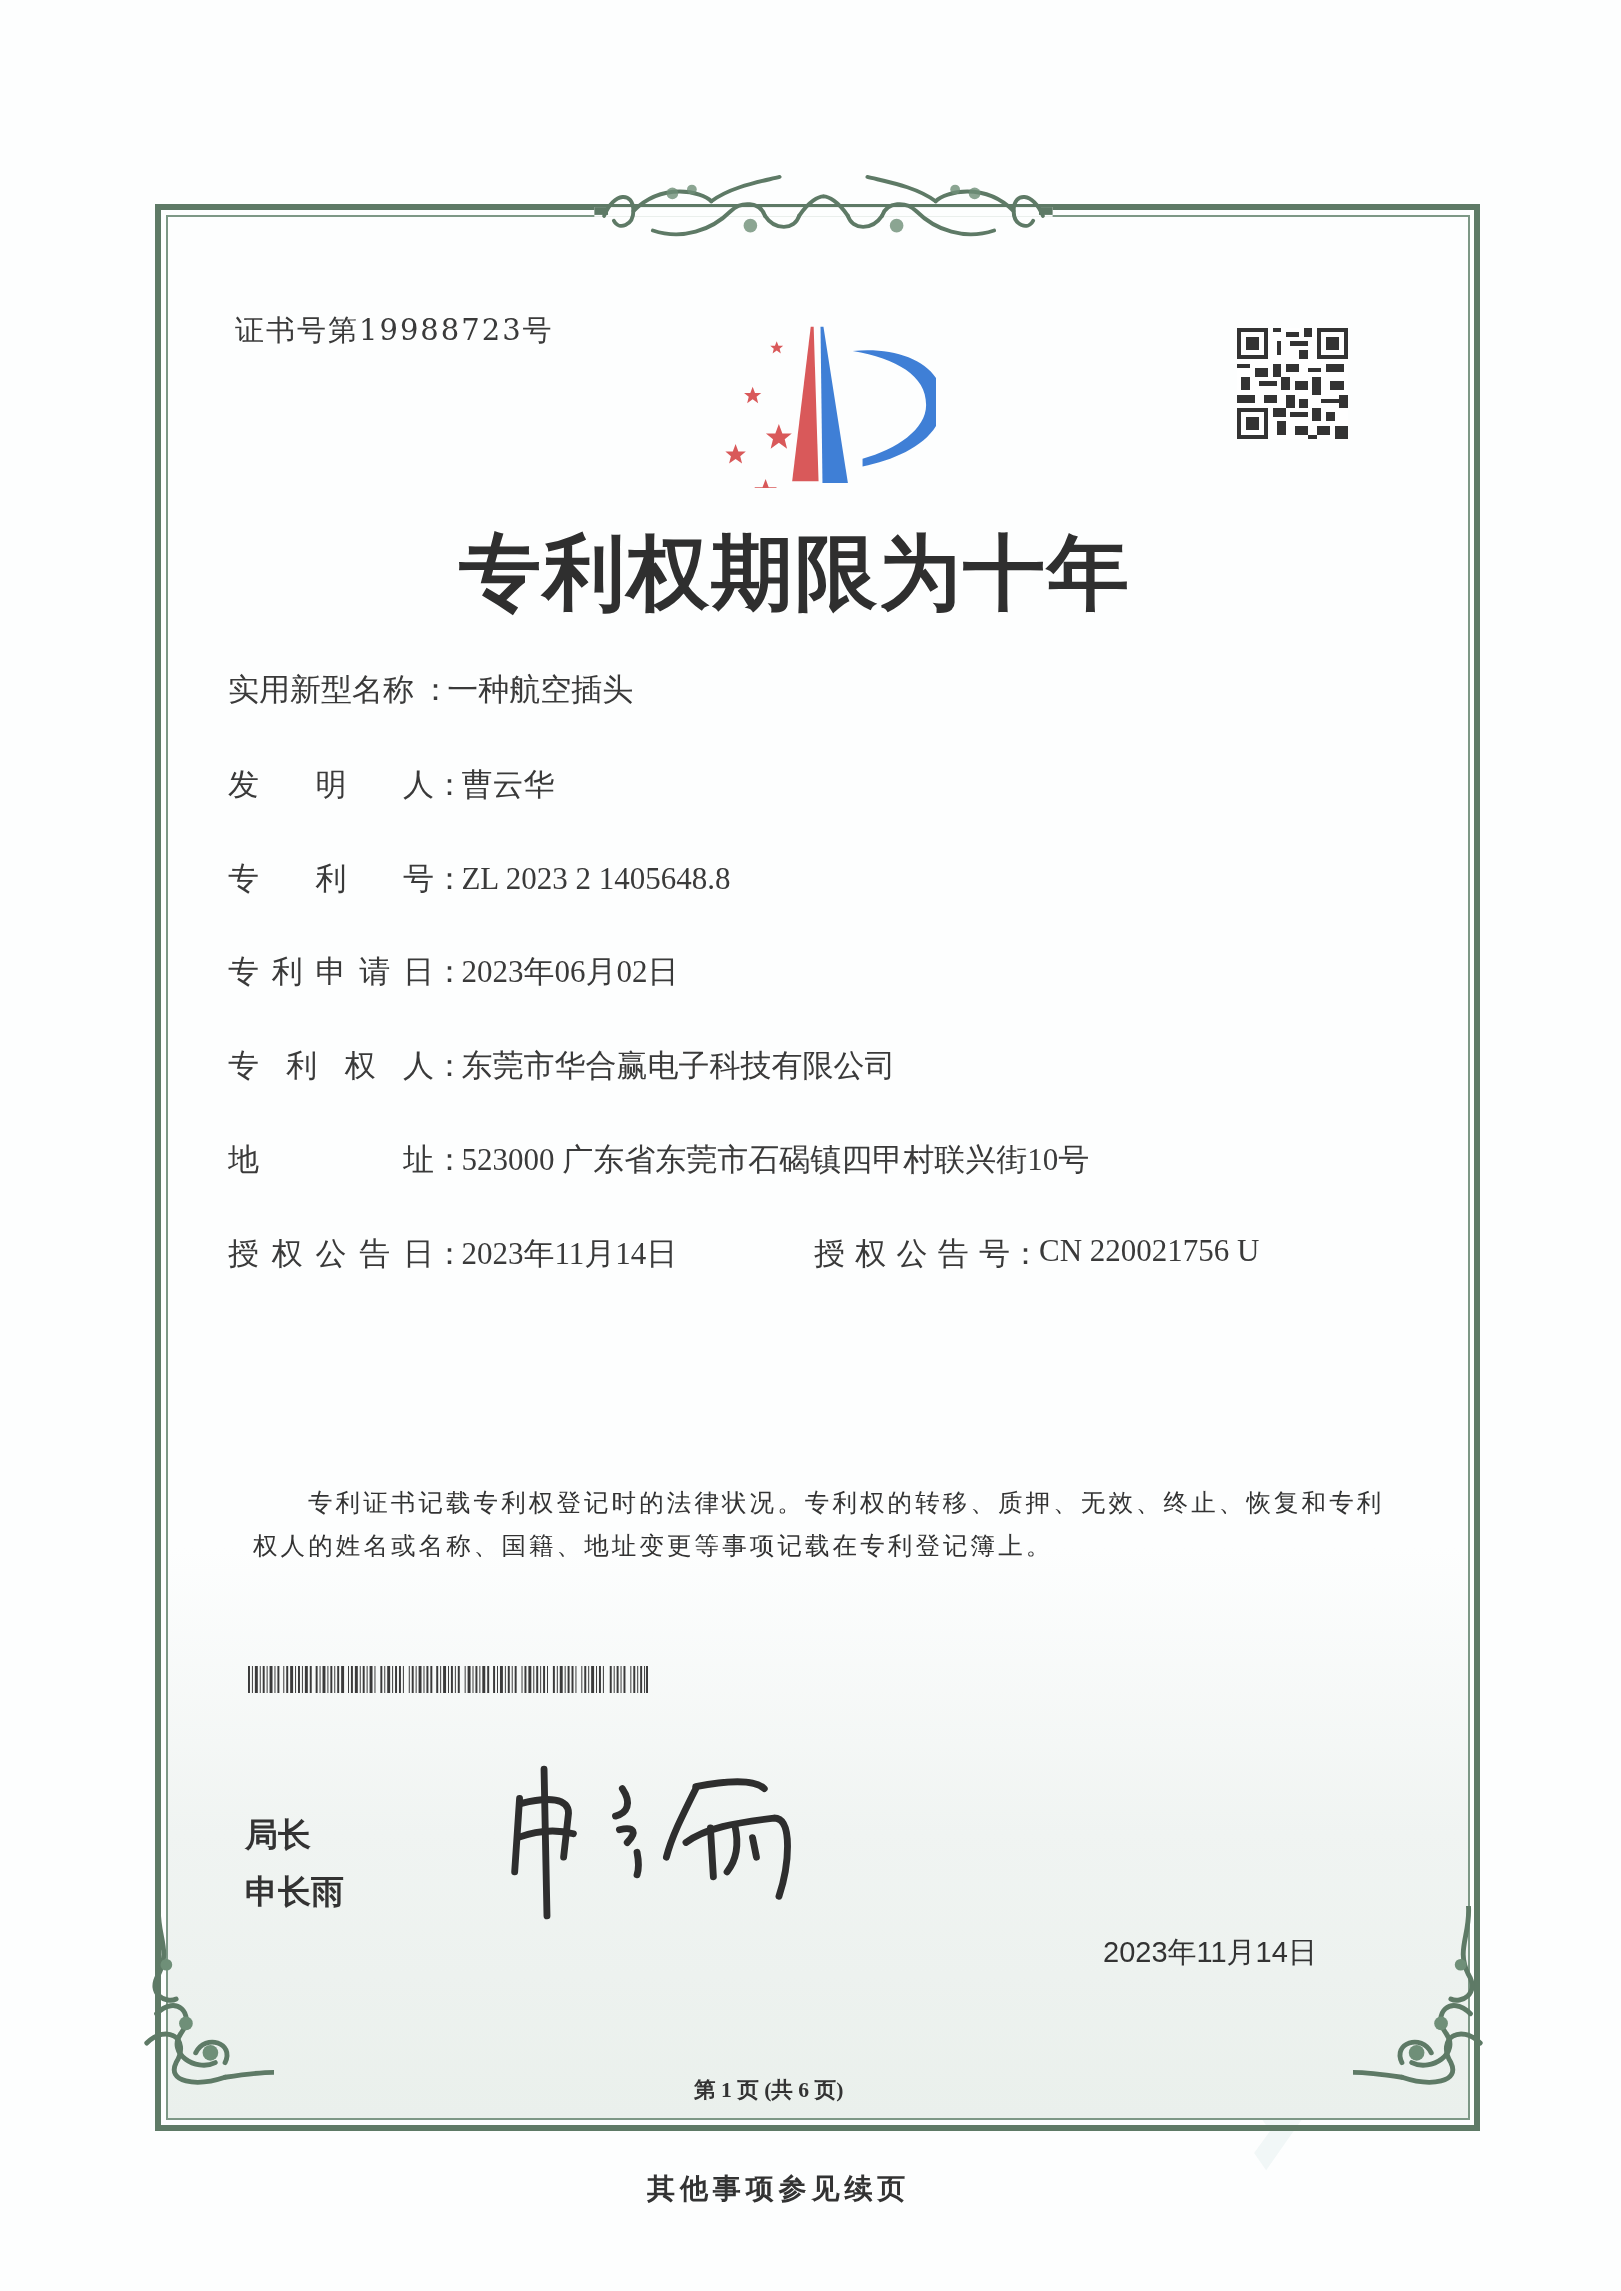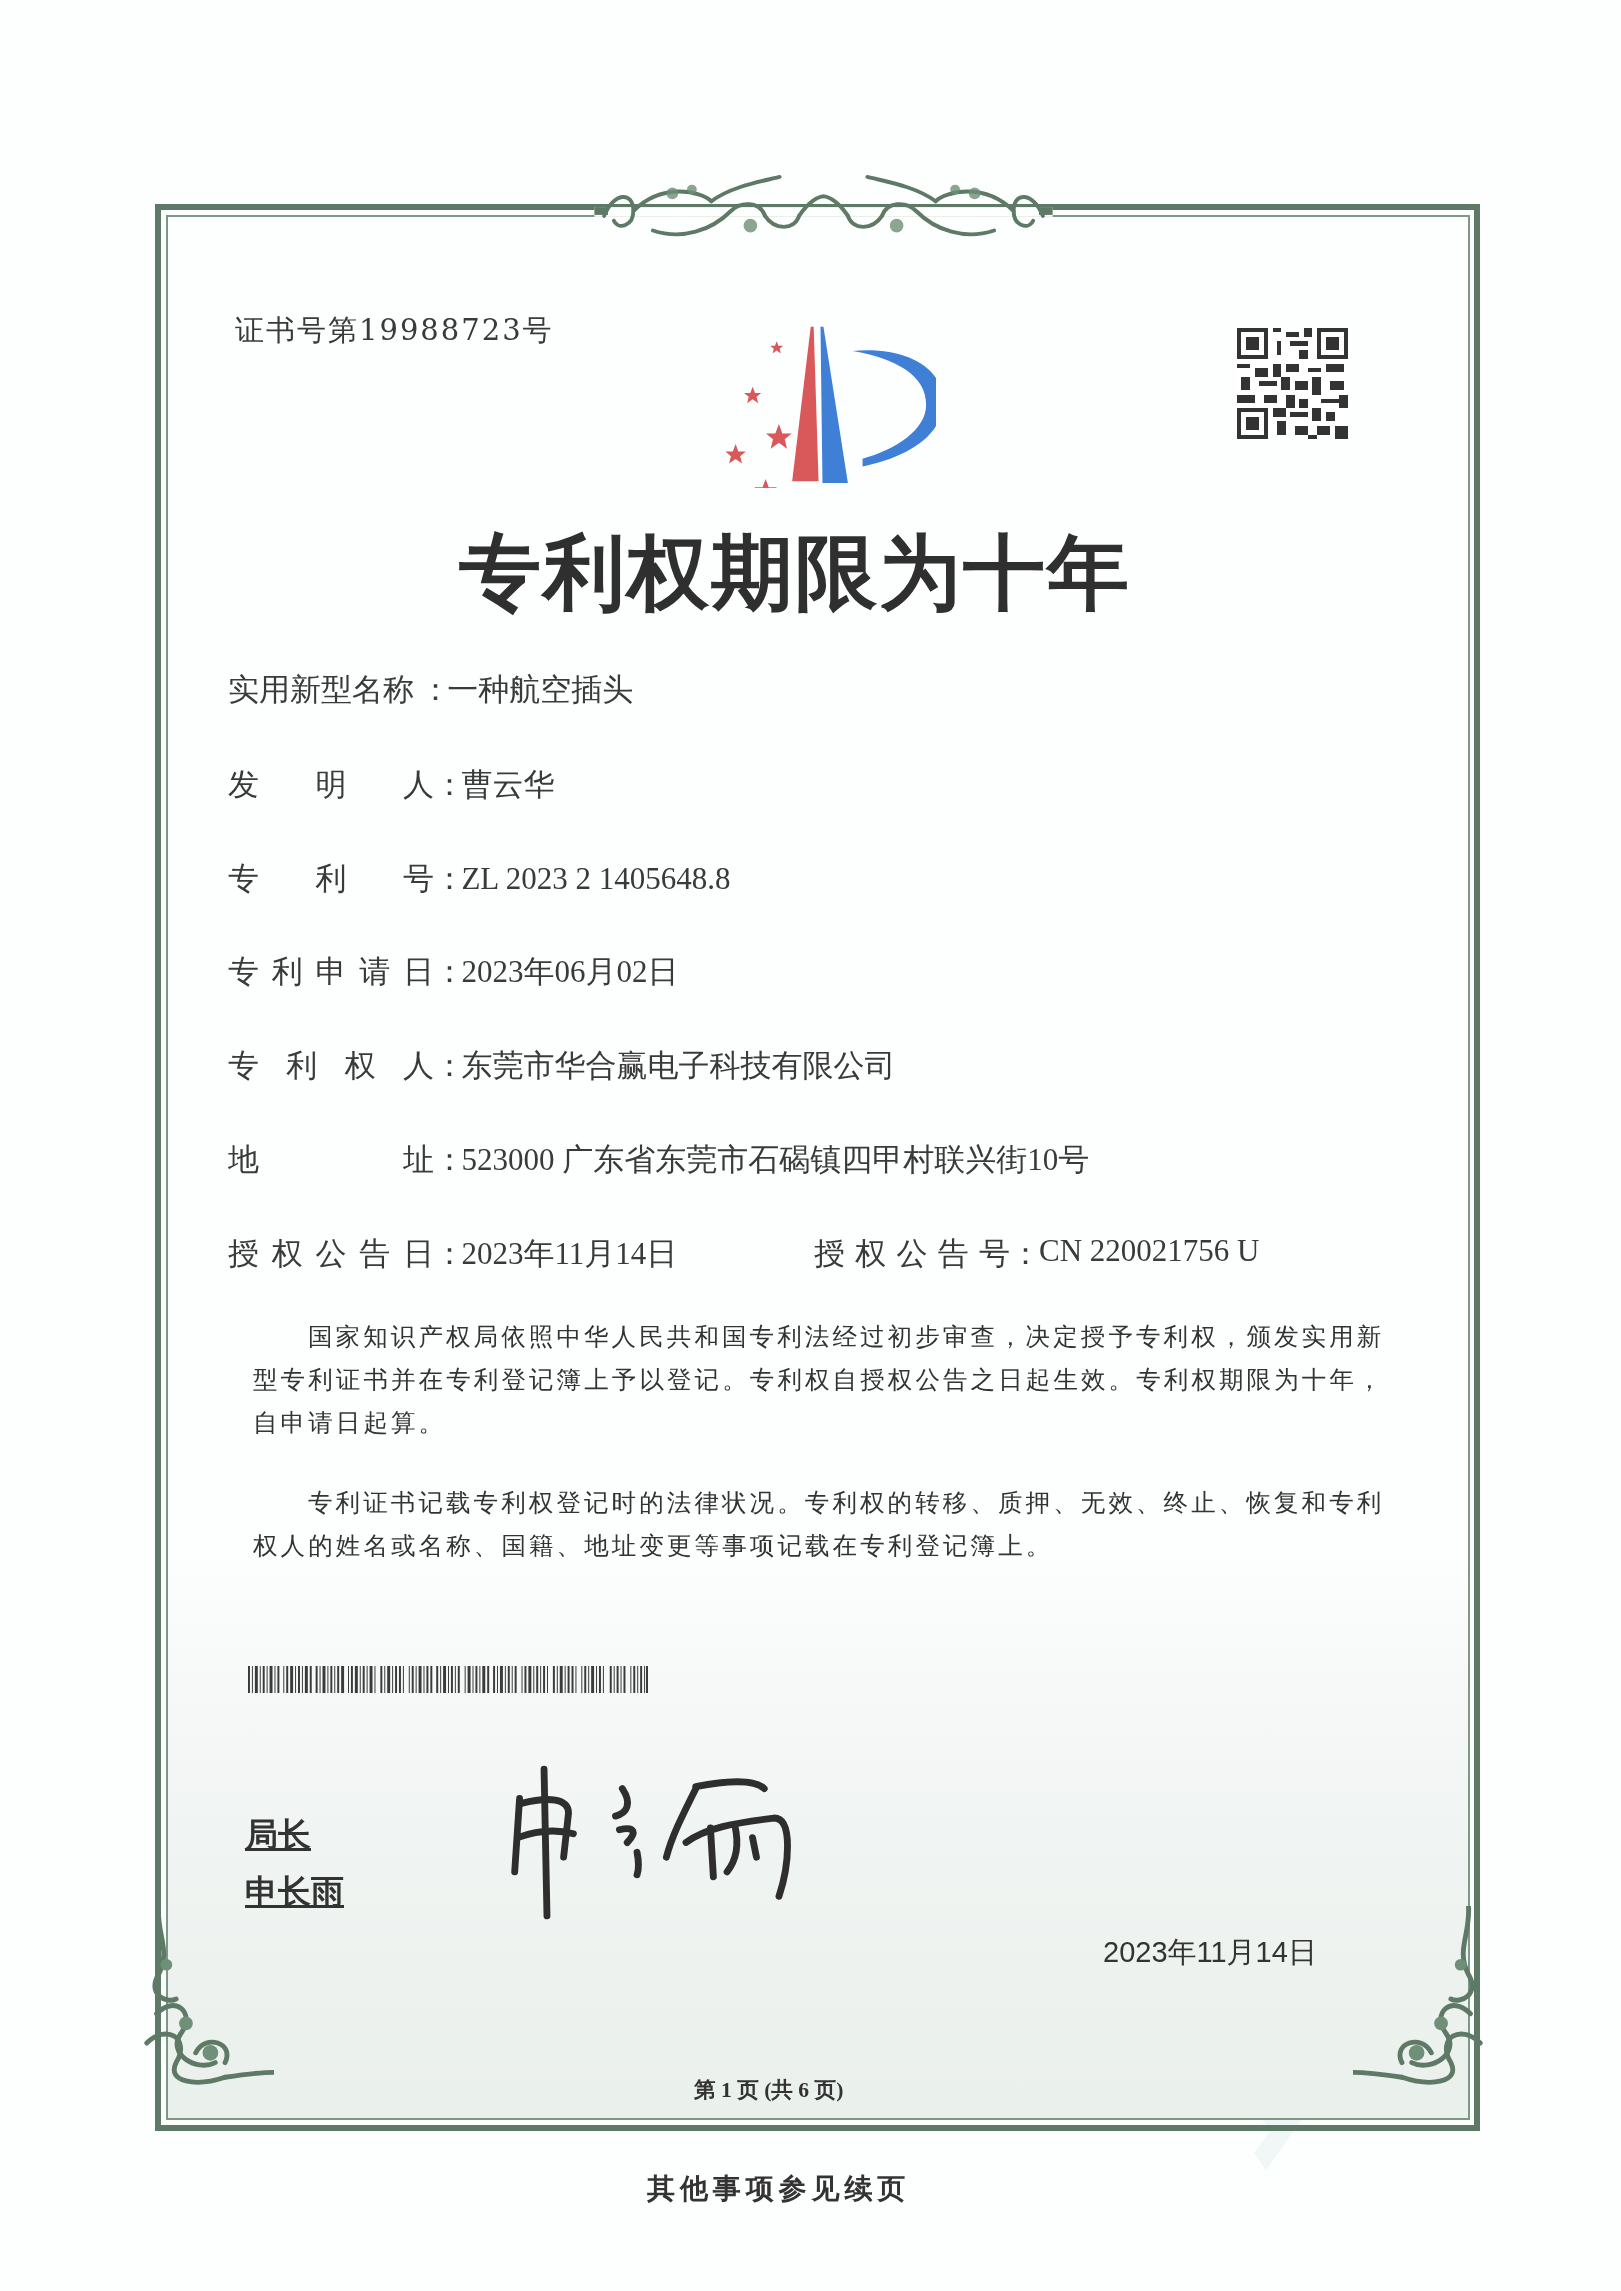--- a/index.html
+++ b/index.html
@@ -50,21 +50,21 @@
   .row2 { position: absolute; left: 814px; font-size: 31px; white-space: nowrap; display: flex; }
   .row2 .lbl { display: inline-flex; justify-content: space-between; width: 196px; }
   .row2 .colon { width: 29px; }
   .para {
     position: absolute; left: 253px; width: 1157px; font-size: 24.5px; line-height: 43px;
     letter-spacing: 3.1px; text-indent: 55px; color: #333;
   }
   .barcode { position: absolute; left: 248px; top: 1666px; width: 400px; height: 27.4px; }
   .chief {
     position: absolute; left: 245px; font-size: 33px; font-family: "DejaVu Sans", sans-serif;
-    font-weight: bold; color: #333; text-decoration: underline;
+    font-weight: bold; color: #333;
   }
   .signature { position: absolute; left: 500px; top: 1759px; width: 323px; height: 167px; }
   .issue-date {
     position: absolute; left: 1103px; top: 1933px; font-size: 29px;
     font-family: "Liberation Sans", sans-serif; color: #333;
   }
   .page-no {
     position: absolute; left: 694px; top: 2075px; font-size: 21.6px; color: #333;
     font-family: "Liberation Serif", serif; font-weight: bold;
   }
@@ -284,21 +284,20 @@
         <span>授</span>
         <span>权</span>
         <span>公</span>
         <span>告</span>
         <span>号</span>
       </span>
     <span class="colon">：</span>
     <span class="val" style="font-family:'Liberation Serif',serif;">CN 220021756 U</span>
   </div>
 
-  <div class="para" style="top:1315px;">国家知识产权局依照中华人民共和国专利法经过初步审查，决定授予专利权，颁发实用新型专利证书并在专利登记簿上予以登记。专利权自授权公告之日起生效。专利权期限为十年，自申请日起算。</div>
   <div class="para" style="top:1451px;margin-top:30px;">专利证书记载专利权登记时的法律状况。专利权的转移、质押、无效、终止、恢复和专利权人的姓名或名称、国籍、地址变更等事项记载在专利登记簿上。</div>
 
   <svg class="barcode" viewBox="0 0 408 28" preserveAspectRatio="none">
     <g fill="#3a3a3a">
       <rect x="0" width="2" height="28"></rect>
         <rect x="4" width="1" height="28"></rect>
         <rect x="7" width="3" height="28"></rect>
         <rect x="12" width="1" height="28"></rect>
         <rect x="15" width="2" height="28"></rect>
         <rect x="19" width="1" height="28"></rect>

